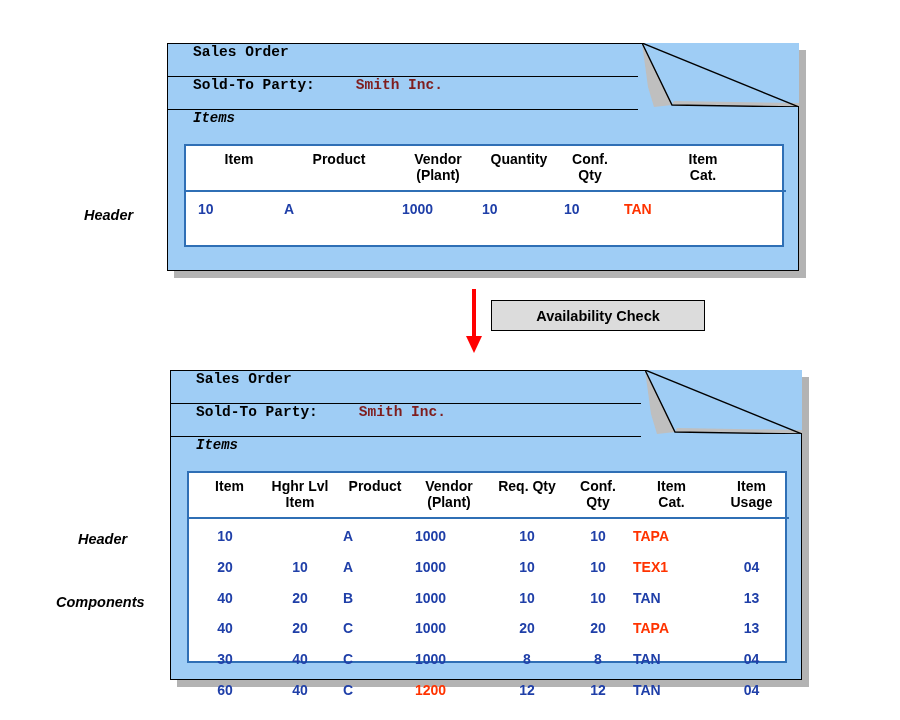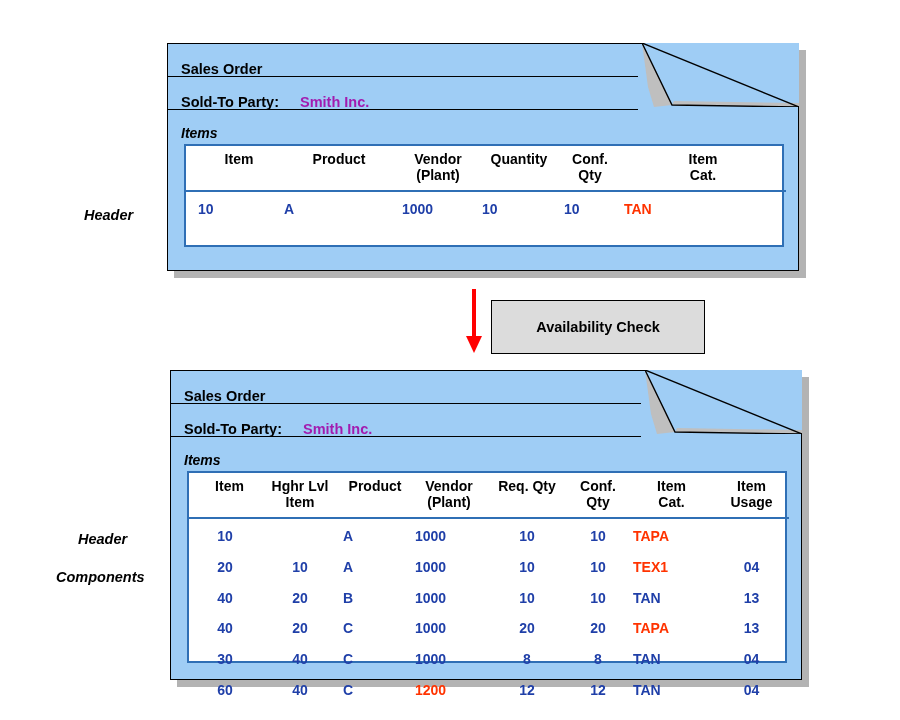--- a/index.html
+++ b/index.html
@@ -45,23 +45,24 @@
     inset: 0;
     z-index: 2;
   }
 
   
   .card-row {
     position: absolute;
     left: 0;
     right: 0;
     display: flex;
-    align-items: flex-end;
+    align-items: flex-start;
     box-sizing: border-box;
-    padding-left: 13px;
+    padding-left: 25px;
+    font-family: Liberation Mono, monospace;
   }
   .card-row .rule {
     position: absolute;
     left: 0;
     bottom: 0;
     height: 1px;
     background: #000000;
   }
   .row-title-text {
     font-size: 14.5px;
@@ -71,23 +72,23 @@
   }
   .row-label {
     font-size: 14.5px;
     font-weight: bold;
     color: #000000;
     white-space: nowrap;
   }
   .row-value {
     font-size: 14.5px;
     font-weight: bold;
-    color: #a21caf;
-    white-space: nowrap;
-    margin-left: 21px;
+    color: #7f1d1d;
+    white-space: nowrap;
+    margin-left: 41px;
   }
   .items-text {
     font-size: 14px;
     font-weight: bold;
     font-style: italic;
     color: #000000;
     white-space: nowrap;
   }
 
   
@@ -160,21 +161,21 @@
     white-space: nowrap;
   }
 </style>
 </head>
 <body>
 
 <div class="side-label" style="left:84px; top:207px;">Header</div>
 
 <div class="side-label" style="left:78px; top:531px;">Header</div>
 
-<div class="side-label" style="left:56px; top:569px;text-align:right;">Components</div>
+<div class="side-label" style="left:56px; top:594px;text-align:right;">Components</div>
 
 <div class="card-shadow" style="left:174px; top:50px; width:632px; height:228px;"></div>
 
 <div class="card" style="left:167px; top:43px; width:632px; height:228px;">
 
   <div class="card-inner">
 
     <div class="card-row" style="top:0; height:33px;">
       <span class="row-title-text">Sales Order</span>
       <div class="rule" style="width:470px;"></div>
@@ -234,21 +235,21 @@
       </tbody>
     </table>
   </div>
 </div>
 
 <svg class="arrow-wrap" style="left:463px; top:288px;" width="22" height="66" viewBox="0 0 22 66">
   <line x1="11" y1="1" x2="11" y2="52" stroke="#FF0000" stroke-width="4"></line>
   <polygon points="11,65 3,48 19,48" fill="#FF0000"></polygon>
 </svg>
 
-<div class="proc-box" style="left:491px; top:300px; width:214px; height:54px;">
+<div class="proc-box" style="left:491px; top:300px; width:214px; height:31px;">
   <span>Availability Check</span>
 </div>
 
 <div class="card-shadow" style="left:177px; top:377px; width:632px; height:310px;"></div>
 
 <div class="card" style="left:170px; top:370px; width:632px; height:310px;">
 
   <div class="card-inner">
     <div class="card-row" style="top:0; height:33px;">
       <span class="row-title-text">Sales Order</span>

